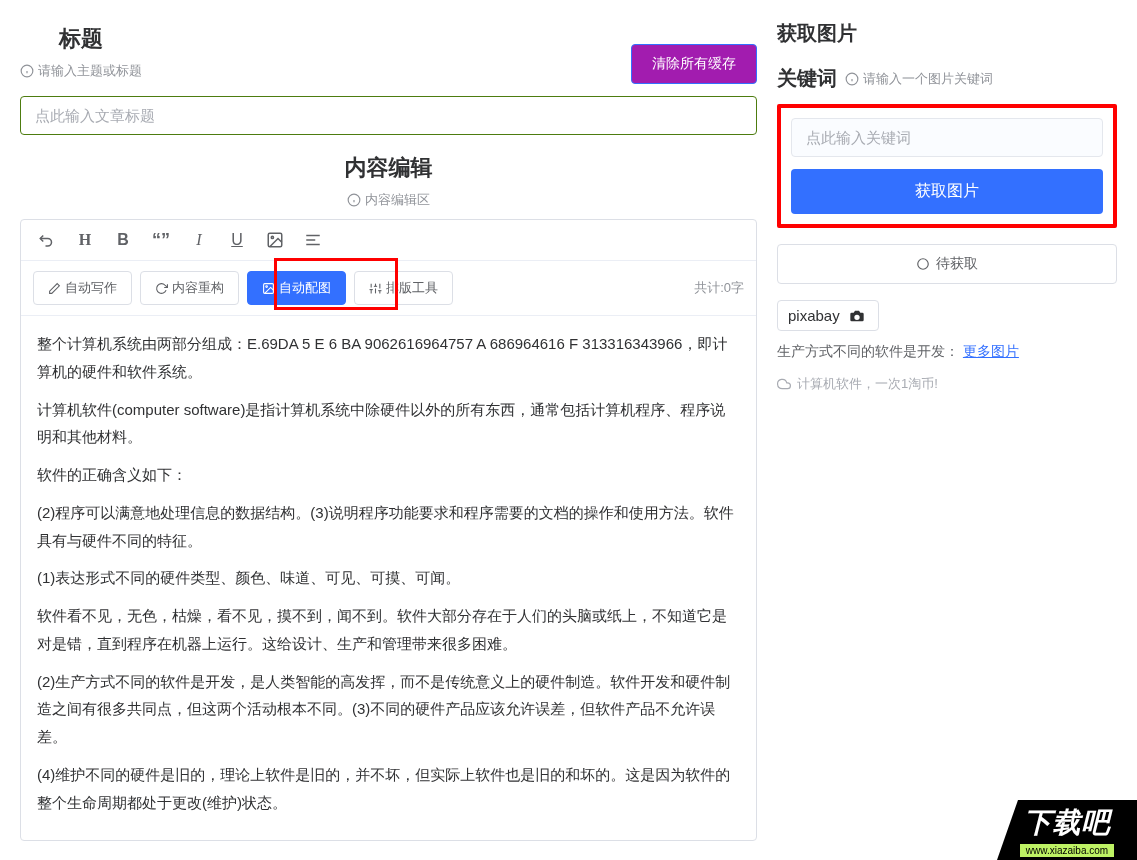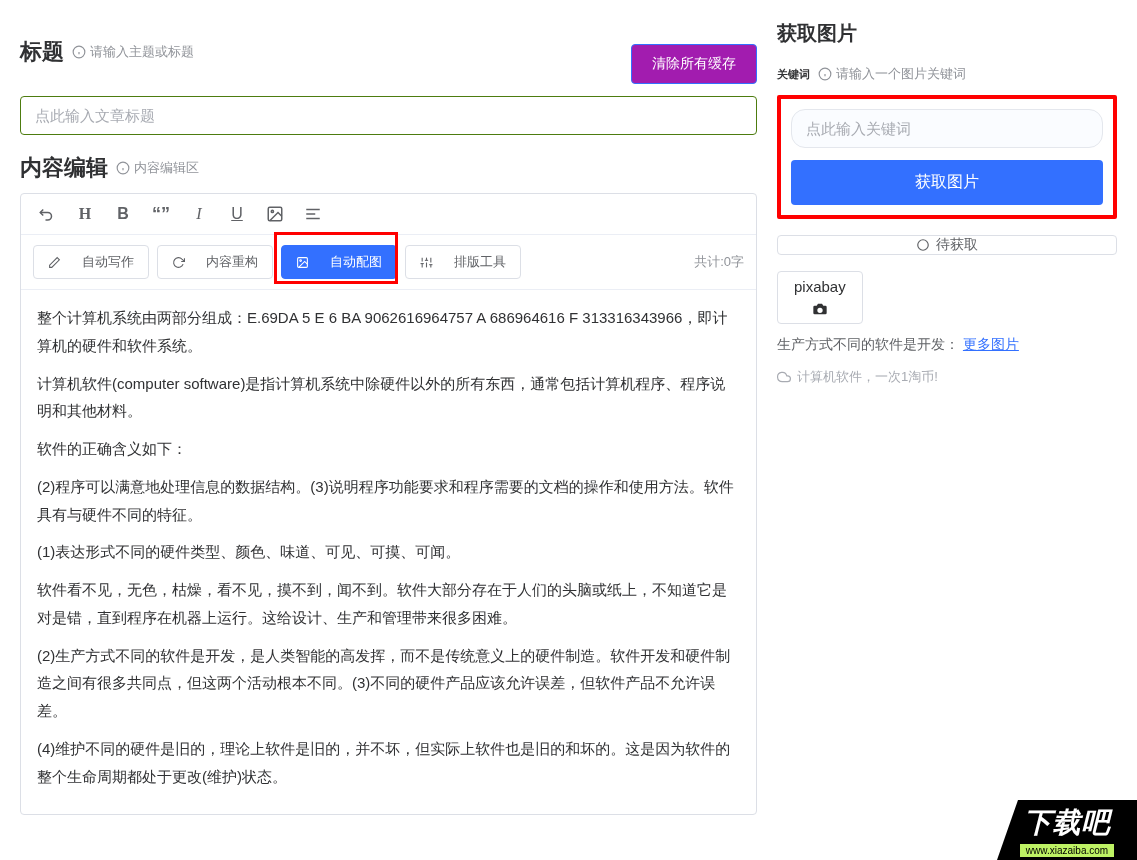--- a/index.html
+++ b/index.html
@@ -2,21 +2,21 @@
 <html><head>
 <meta charset="utf-8">
 <style>
 * { box-sizing: border-box; margin: 0; padding: 0; }
 body { font-family: -apple-system, "PingFang SC", "Microsoft YaHei", sans-serif; background: #fff; width: 1137px; height: 860px; overflow: hidden; position: relative; }
 .container { display: flex; padding: 20px; gap: 20px; }
 .main { flex: 1; min-width: 0; }
 .sidebar { width: 340px; flex-shrink: 0; }
 
 .section-header { display: flex; align-items: center; justify-content: space-between; margin-bottom: 12px; }
-.section-title-wrap { display: flex; align-items: center; gap: 8px; }
+.section-title-wrap { display: flex; align-items: center; gap: 8px; flex-direction: column; }
 .section-title { font-size: 22px; font-weight: 600; color: #303133; }
 .section-hint { font-size: 13px; color: #909399; display: inline-flex; align-items: center; gap: 4px; }
 .section-hint svg { width: 14px; height: 14px; }
 
 .btn { display: inline-flex; align-items: center; justify-content: center; gap: 4px; border: 1px solid #dcdfe6; background: #fff; color: #606266; padding: 8px 16px; border-radius: 4px; font-size: 13px; cursor: pointer; }
 .btn-primary { background: #a21caf; border-color: #3370ff; color: #fff; margin-top: 24px; }
 .btn-primary.big { padding: 10px 20px; font-size: 14px; }
 
 .input { width: 100%; border: 1px solid #4d7c0f; border-radius: 4px; padding: 10px 14px; font-size: 15px; color: #606266; outline: none; }
 .input::placeholder { color: #a8abb2; }
@@ -26,44 +26,44 @@
 .editor-box { border: 1px solid #dcdfe6; border-radius: 4px; margin-top: 10px; }
 .toolbar-row1 { display: flex; align-items: center; gap: 18px; padding: 10px 16px; border-bottom: 1px solid #ebeef5; }
 .tb-icon { color: #606266; cursor: pointer; display: inline-flex; align-items: center; justify-content: center; width: 20px; height: 20px; font-size: 16px; }
 .tb-icon svg { width: 18px; height: 18px; }
 .tb-h { font-weight: 700; font-family: Georgia, serif; }
 .tb-b { font-weight: 700; }
 .tb-i { font-style: italic; font-family: Georgia, serif; }
 .tb-u { text-decoration: underline; }
 
 .toolbar-row2 { display: flex; align-items: center; gap: 8px; padding: 10px 12px; border-bottom: 1px solid #ebeef5; position: relative; }
-.tb-btn { display: inline-flex; align-items: center; gap: 21px; border: 1px solid #dcdfe6; background: #fff; color: #606266; padding: 7px 14px; border-radius: 4px; font-size: 13px; cursor: pointer; }
+.tb-btn { display: inline-flex; align-items: center; gap: 4px; border: 1px solid #dcdfe6; background: #fff; color: #606266; padding: 7px 14px; border-radius: 4px; font-size: 13px; cursor: pointer; }
 .tb-btn.active { background: #3370ff; border-color: #3370ff; color: #fff; }
 .tb-btn svg { width: 13px; height: 13px; }
 
 .highlight-box { position: absolute; border: 3px solid #ff0000; pointer-events: none; }
 .hl1 { left: 253px; top: -3px; width: 124px; height: 52px; }
 
 .word-count { margin-left: auto; color: #909399; font-size: 13px; }
 
 .editor-content { padding: 14px 16px; font-size: 15px; color: #303133; line-height: 1.85; }
 .editor-content p { margin-bottom: 10px; }
 
 .side-section-title { font-size: 20px; font-weight: 600; color: #303133; margin-bottom: 18px; }
 .side-label-row { display: flex; align-items: center; gap: 8px; margin-bottom: 12px; }
-.side-label { font-size: 11px; font-weight: 600; color: #303133; }
+.side-label { font-size: 20px; font-weight: 600; color: #303133; }
 
 .side-box { border: 4px solid #ff0000; border-radius: 2px; padding: 10px; margin-bottom: 16px; }
-.side-box .input { margin-bottom: 12px; border-color: #e4e7ed; background: #fafcff; border-radius: 14px; }
+.side-box .input { margin-bottom: 12px; border-color: #e4e7ed; background: #fafcff; }
 .btn-fetch { width: 100%; background: #3370ff; color: #fff; border: none; border-radius: 4px; padding: 12px; font-size: 16px; cursor: pointer; }
 
-.status-btn { width: 100%; border: 1px solid #dcdfe6; border-radius: 4px; display: flex; align-items: center; justify-content: center; gap: 6px; color: #606266; font-size: 14px; margin-bottom: 16px; cursor: pointer; background: #fff; }
+.status-btn { width: 100%; border: 1px solid #dcdfe6; border-radius: 4px; padding: 10px; display: flex; align-items: center; justify-content: center; gap: 6px; color: #606266; font-size: 14px; margin-bottom: 16px; cursor: pointer; background: #fff; }
 .status-btn svg { width: 14px; height: 14px; }
 
-.pixabay-badge { display: inline-flex; align-items: center; gap: 6px; border: 1px solid #dcdfe6; border-radius: 4px; padding: 6px 16px; font-size: 15px; color: #303133; font-weight: 500; margin-bottom: 12px; flex-direction: column; }
+.pixabay-badge { display: inline-flex; align-items: center; gap: 6px; border: 1px solid #dcdfe6; border-radius: 4px; padding: 6px 10px; font-size: 15px; color: #303133; font-weight: 500; margin-bottom: 12px; }
 .pixabay-badge svg { width: 22px; height: 16px; }
 
 .pixabay-credit { font-size: 14px; color: #606266; margin-bottom: 14px; }
 .pixabay-credit a { color: #3370ff; text-decoration: underline; }
 
 .tip-row { display: flex; align-items: center; gap: 6px; font-size: 13px; color: #a8abb2; }
 .tip-row svg { width: 14px; height: 14px; }
 
 .watermark { position: absolute; right: 0; bottom: 0; width: 140px; height: 60px; background: #000; color: #fff; display: flex; flex-direction: column; align-items: center; justify-content: center; clip-path: polygon(15% 0, 100% 0, 100% 100%, 0 100%); }
 .watermark .wm-big { font-size: 28px; font-weight: 700; letter-spacing: 1px; font-style: italic; }

